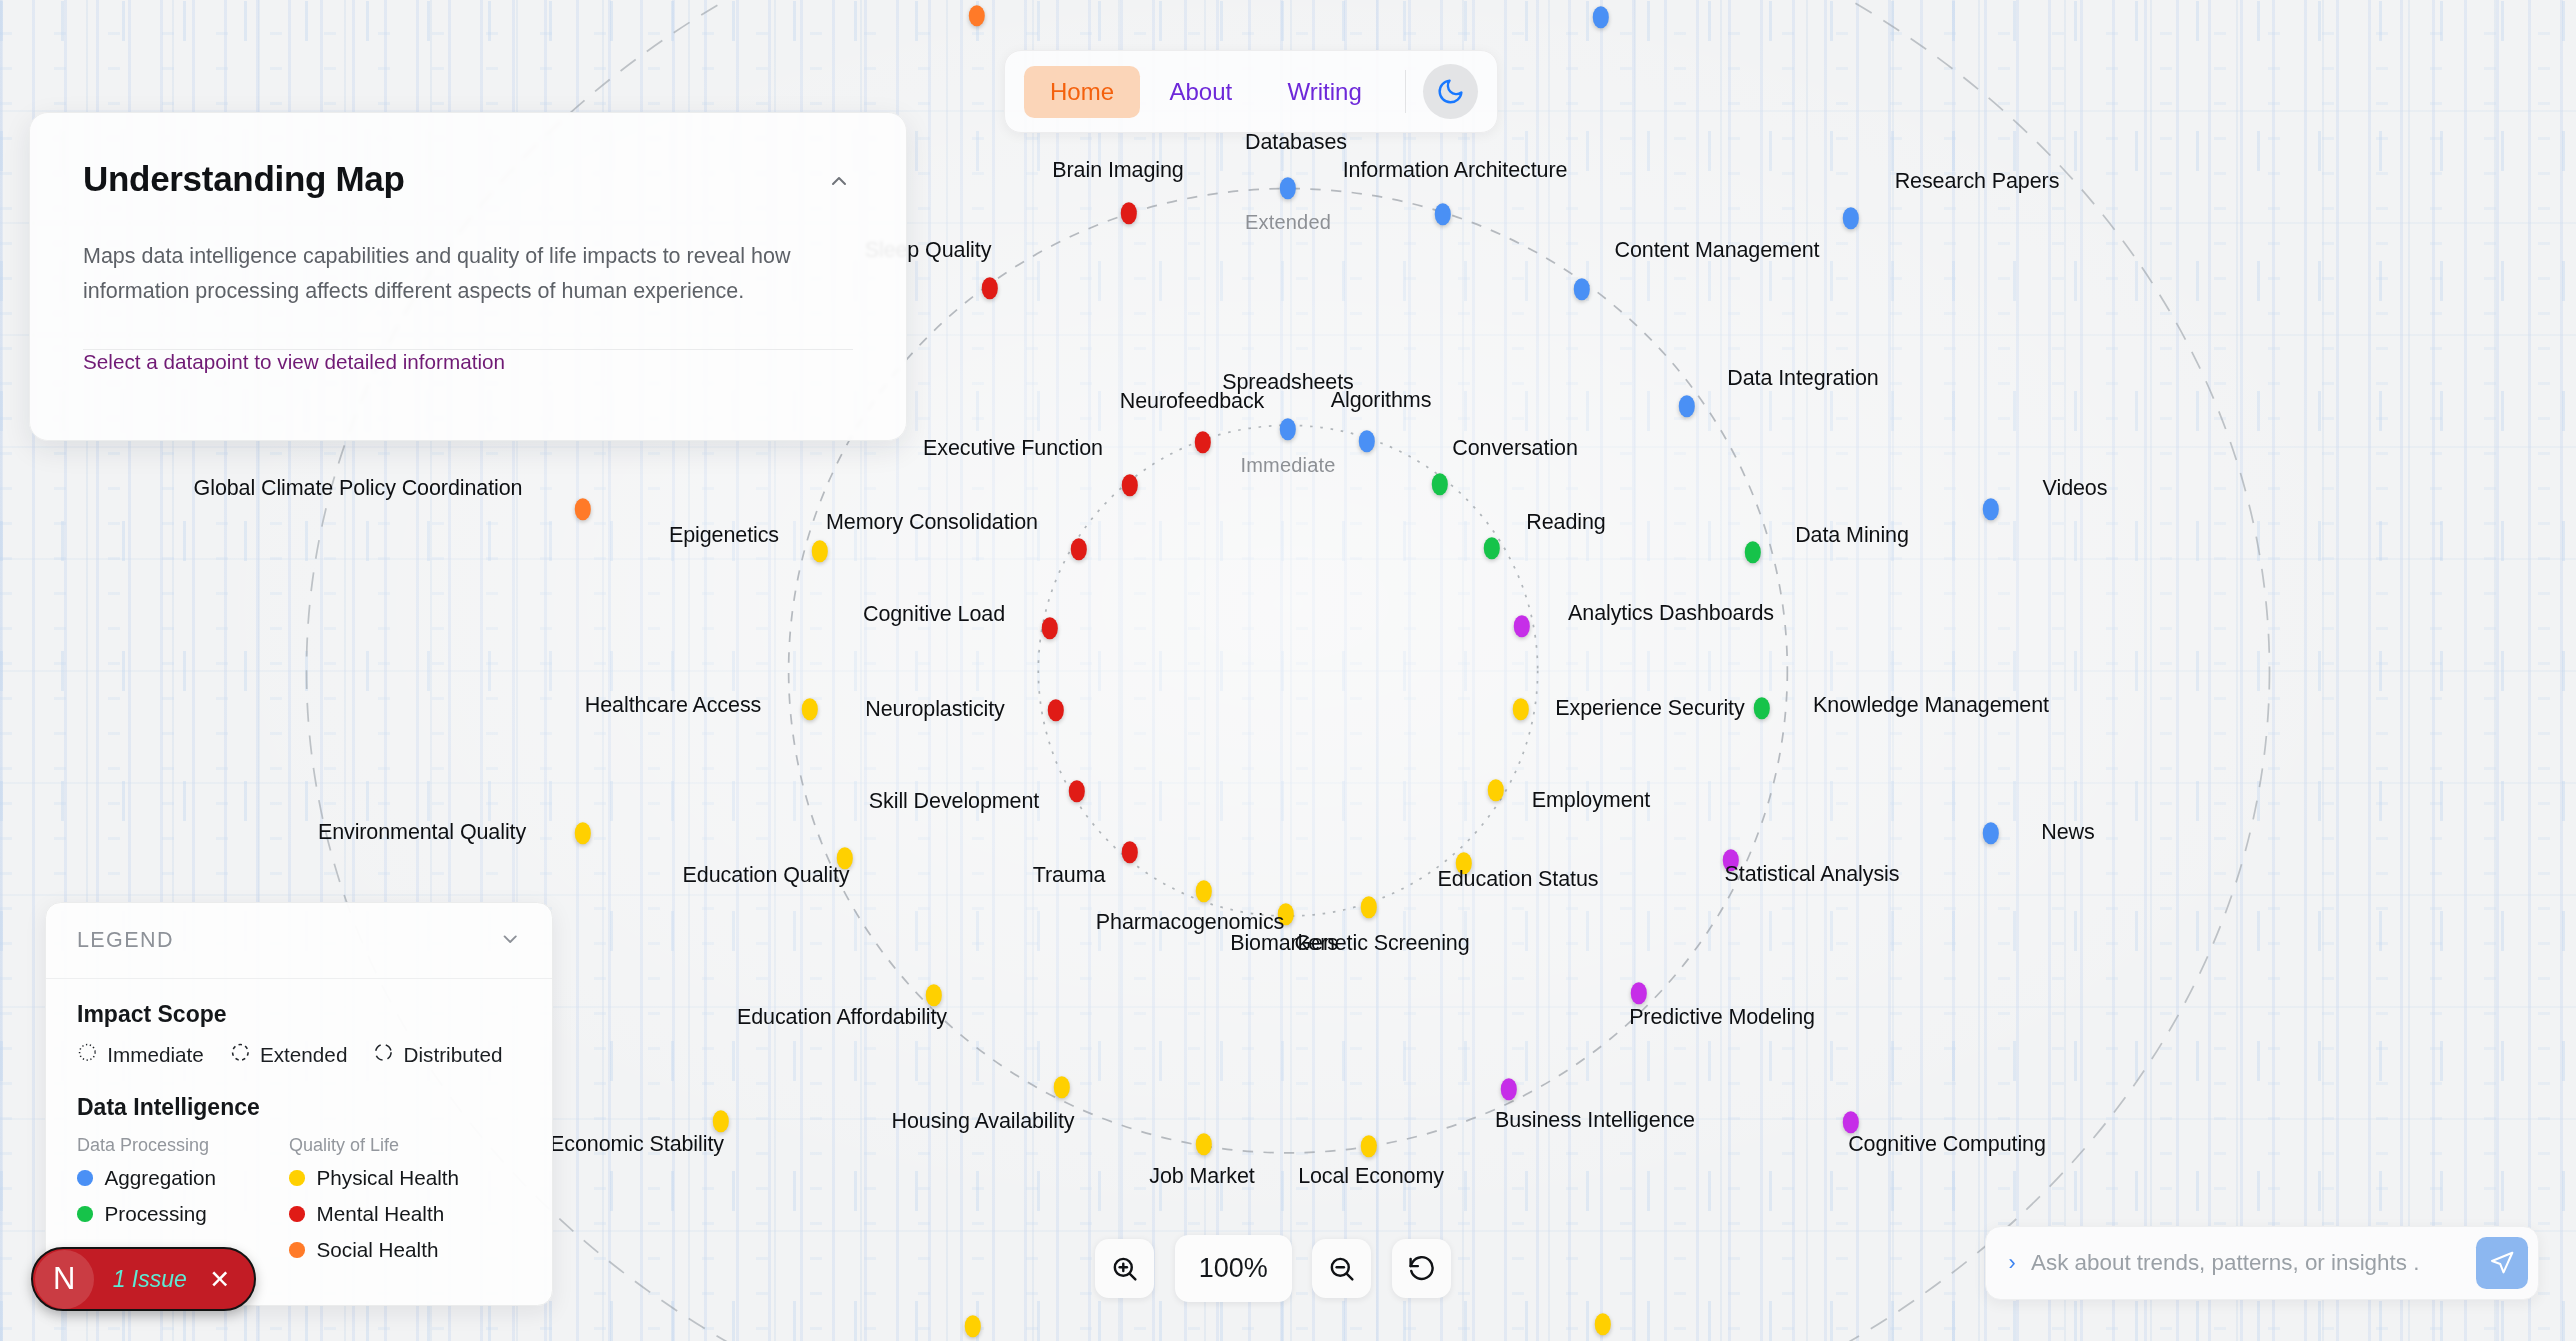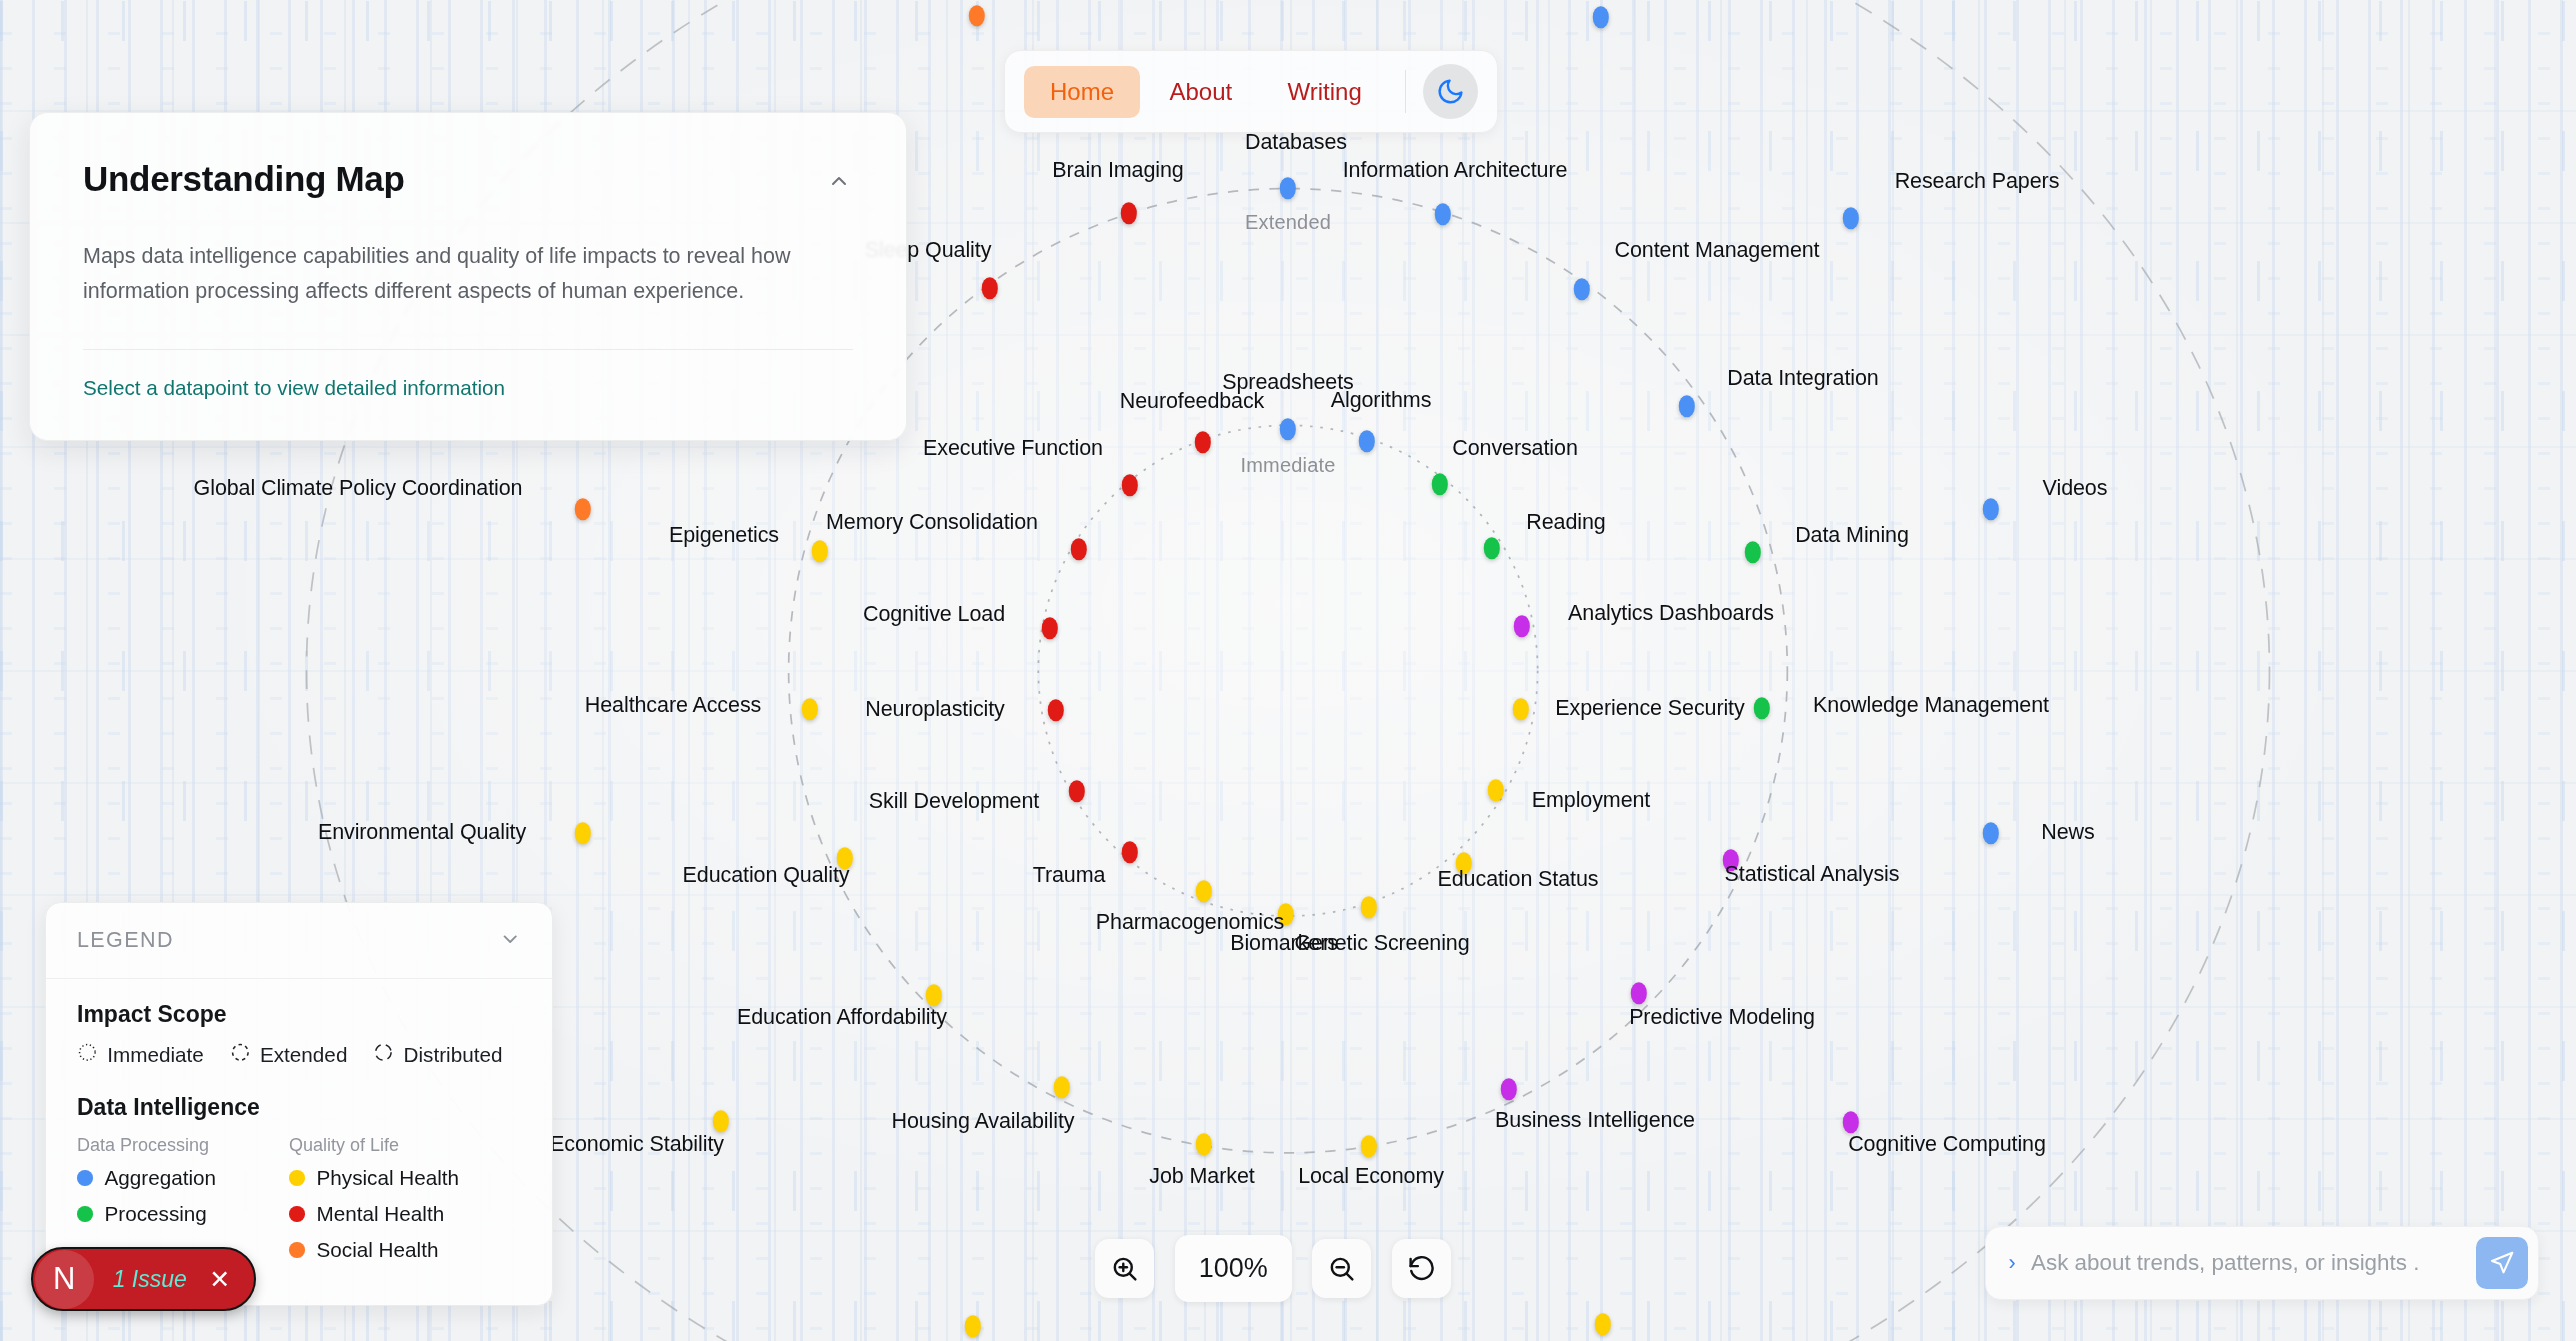--- a/index.html
+++ b/index.html
@@ -80,30 +80,30 @@
     z-index:11; padding: 46px 53px 0 53px; backdrop-filter: blur(1.7px);
   }
   #infocard h1 { font-size:35px; font-weight:700; color:#101215; letter-spacing:-0.3px; }
   #card-collapse {
     position:absolute; right:53px; top:53px; width:29px; height:29px;
     display:flex; align-items:center; justify-content:center; cursor:pointer;
     color:#70747a; font-size:0;
   }
   #card-desc { margin-top:40px; font-size:21.5px; line-height:1.62; color:#5d6167; max-width:775px; }
   #card-div { margin-top:40px; height:0.9px; background:#eaebec; }
-  #card-sub { margin-top:26px; font-size:20.7px; color:#0f766e; }
+  #card-sub { font-size:20.7px; color:#701a75; }
 
   
   #sitenav {
     position:absolute; left:1004px; top:50px; height:83px;
     background:rgba(252,252,253,.92); border:0.9px solid #ededee; border-radius:17px;
     display:flex; align-items:center; padding:0 19px; gap:5.2px; z-index:12;
     box-shadow: 0 2.6px 12px rgba(20,25,40,.05);
   }
-  .navlink { font-size:24px; color:#b91c1c; padding:12px 26px; border-radius:10.3px; cursor:pointer; }
+  .navlink { font-size:24px; color:#6d28d9; padding:12px 26px; border-radius:10.3px; cursor:pointer; }
   .navlink.active { background:#fbd5b8; color:#f4610d; font-weight:400; }
   #navsep { width:0.9px; height:43px; background:#e2e3e5; margin:0 12px; }
   #themebtn {
     width:55px; height:55px; border-radius:50%; background:#e3e4e6;
     display:flex; align-items:center; justify-content:center; cursor:pointer;
   }
 
   
   #legend {
     position:absolute; left:45px; top:902px; width:508px;

